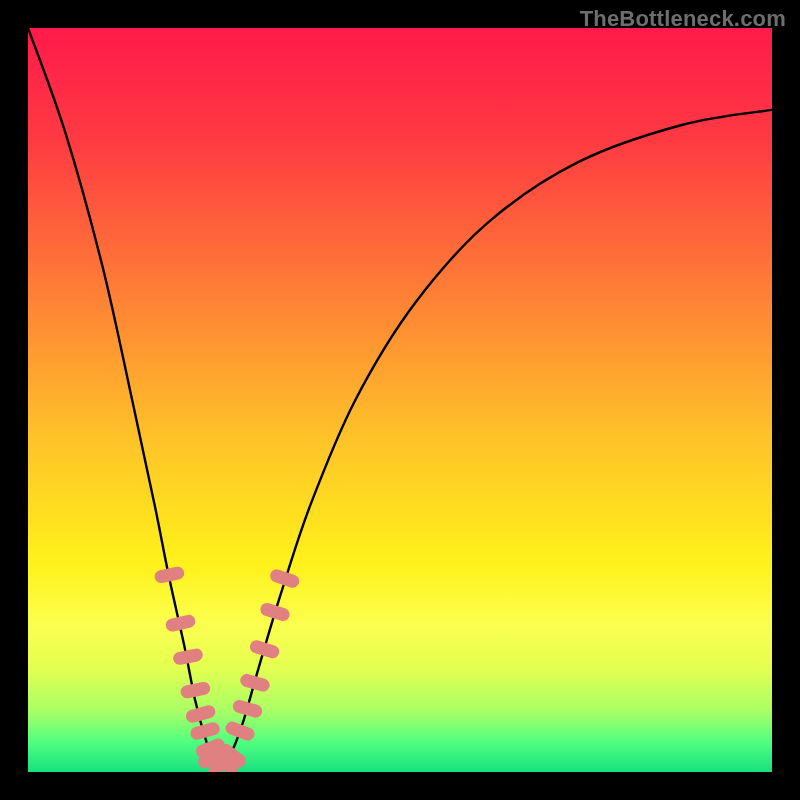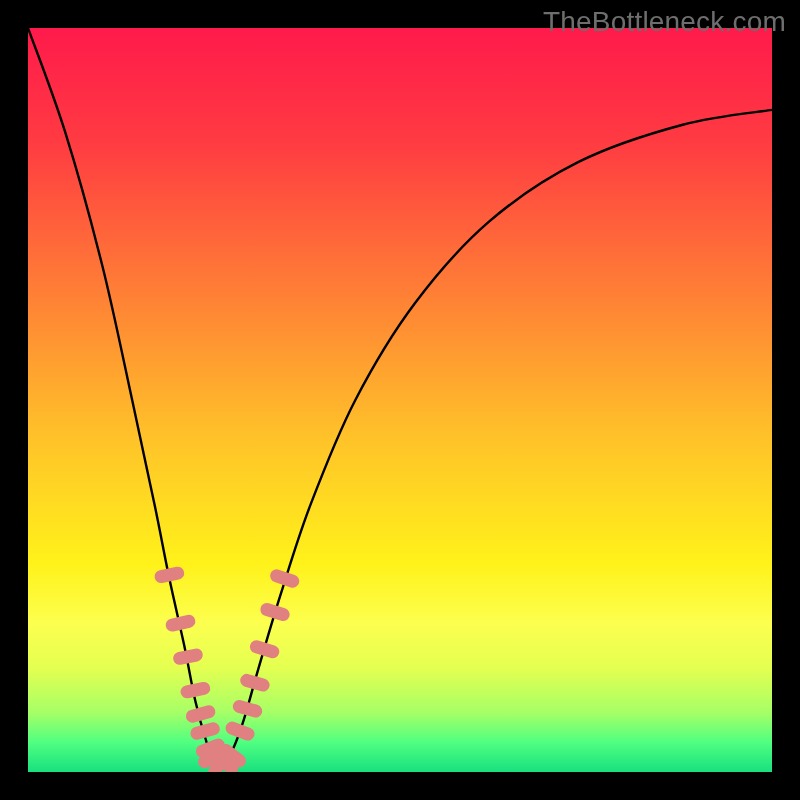--- a/index.html
+++ b/index.html
@@ -39,23 +39,23 @@
     left: 0;
     top: 0;
     width: 100%;
     height: 100%;
   }
   .watermark {
     position: absolute;
     top: 6px;
     right: 14px;
     color: #6e6e6e;
-    font-size: 28px;
+    font-size: 22px;
     letter-spacing: 0.2px;
-    font-weight: 400;
+    font-weight: 700;
   }
 </style>
 </head>
 <body>
 
 <div class="frame">
   <div class="plot">
     <svg class="gradient" viewBox="0 0 744 744" preserveAspectRatio="none">
       <defs>
         <linearGradient id="bg" x1="0" y1="0" x2="0" y2="1">

